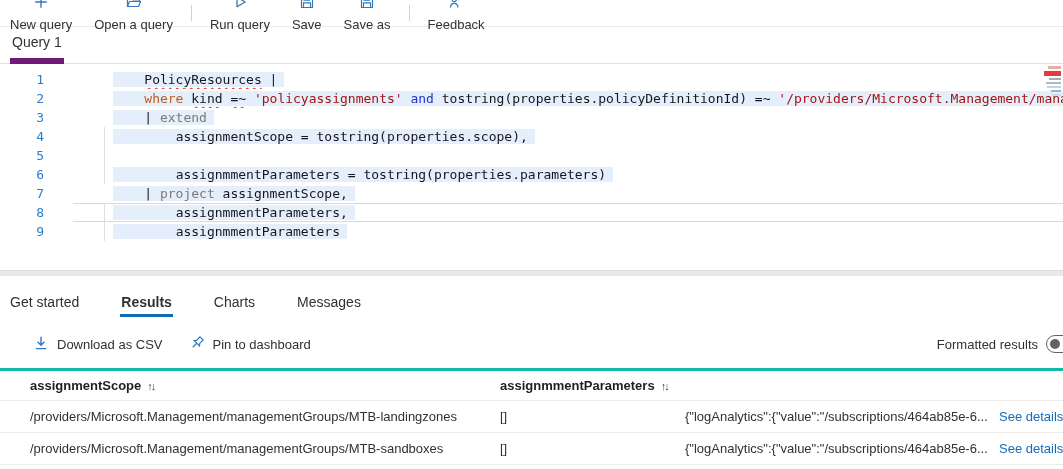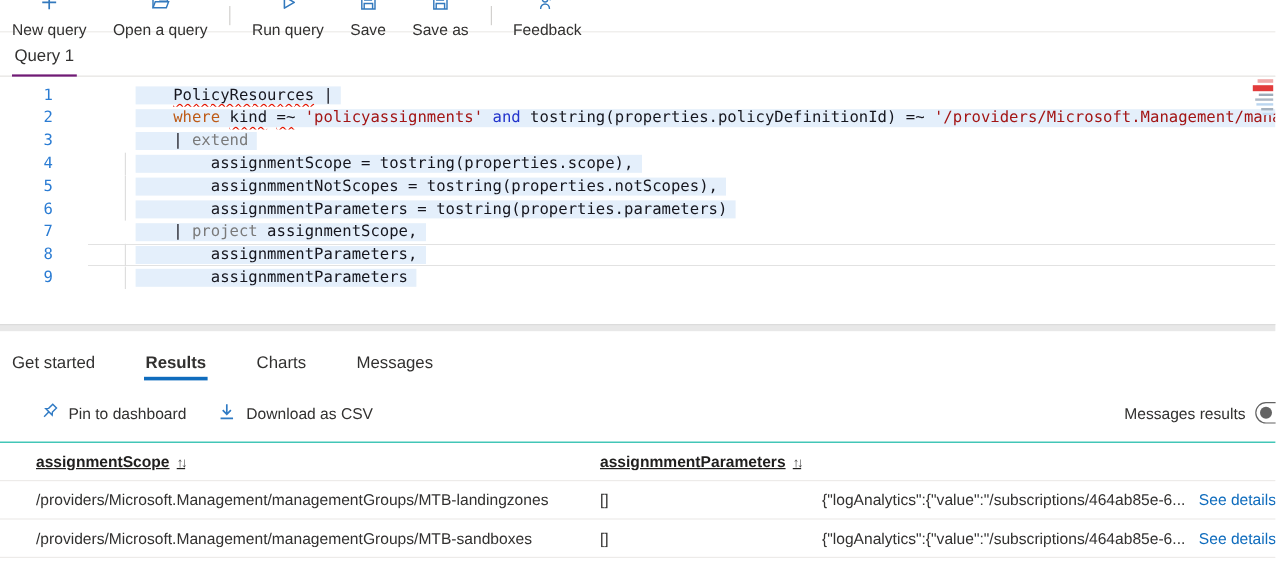--- a/index.html
+++ b/index.html
@@ -12,21 +12,21 @@
 
   
   .cmdbar { height:27px; display:flex; align-items:center; padding-left:10px;
             border-bottom:1px solid #EDEBE9; font-size:13px; white-space:nowrap; }
   .cmd { display:flex; align-items:center; gap:7px; margin-right:22px; cursor:pointer; color:#323130;flex-direction:column; }
   .cmd svg { display:block; }
   .vdiv { width:1px; height:16px; background:#D2D0CE; margin:0 18px 0 -4px; flex:none; }
 
   
   .querytabs { height:37px; border-bottom:1px solid #E1DFDD; display:flex; align-items:flex-end; padding-left:10px; }
-  .qtab { font-size:14px; padding:0 2px 8px 2px; border-bottom:2px solid #701a75; margin-bottom:-1px;
+  .qtab { font-size:14px; padding:0 2px 8px 2px; border-bottom:6px solid #701a75; margin-bottom:-1px;
           color:#323130; cursor:pointer; }
 
   
   .editor { position:relative; height:206px; overflow:hidden; background:#fff;
             font-family:"DejaVu Sans Mono","Liberation Mono",monospace; font-size:13px; line-height:19px;
             padding-top:6px; }
   .code-line { display:flex; height:19px; }
   .ln { width:73px; padding-right:29px; text-align:right; color:#2B7CD3; flex:none; user-select:none; }
   .content { flex:1; position:relative; white-space:pre; overflow:hidden; }
   .sel { background:#E4EFFB; padding-right:7px;margin-left:40px; }
@@ -62,21 +62,21 @@
   
   .resultsbar { height:48px; display:flex; align-items:center; padding-left:33px; font-size:13px; white-space:nowrap; }
   .rbtn { display:flex; align-items:center; gap:8px; margin-right:26px; cursor:pointer; color:#323130; }
   .formatted { margin-left:auto; display:flex; align-items:center; gap:8px; margin-right:-21px; }
   .toggle { width:38px; height:18px; border:1px solid #636363; border-radius:10px; position:relative; flex:none; background:#fff; }
   .toggle::after { content:''; position:absolute; left:3px; top:3px; width:10px; height:10px; border-radius:50%; background:#636363; }
 
   
   .rtable { font-size:13px; }
   .thead { display:flex; height:33px; align-items:center; font-weight:700; color:#201F1E;
-           border-top:1px solid #14b8a6; border-bottom:1px solid #EDEBE9;text-decoration:underline; }
+           border-top:3px solid #14b8a6; border-bottom:1px solid #EDEBE9; }
   .trow { display:flex; height:32px; align-items:center; border-bottom:1px solid #EDEBE9; color:#323130; }
   .c1 { width:500px; padding-left:30px; flex:none; white-space:nowrap; overflow:hidden; }
   .c2 { width:185px; flex:none; white-space:nowrap; overflow:hidden; }
   .c3 { flex:1; min-width:0; white-space:nowrap; overflow:hidden; }
   .cdetails { width:64px; flex:none; color:#0F6CBD; cursor:pointer; white-space:nowrap; }
   .sort { font-size:11px; letter-spacing:-2px; color:#424242; margin-left:6px; font-weight:400; }
 </style>
 </head>
 <body>
 
@@ -160,21 +160,21 @@
         <div class="code-line">
           <span class="ln">3</span>
           <span class="content"><span class="sel">    <span class="tok-plain">| </span><span class="tok-operator-gray">extend</span></span></span>
         </div>
         <div class="code-line">
           <span class="ln">4</span>
           <span class="content"><span class="indent-guide"></span><span class="sel">        <span class="tok-plain">assignmentScope = tostring(properties.scope),</span></span></span>
         </div>
         <div class="code-line">
           <span class="ln">5</span>
-          <span class="content"><span class="indent-guide"></span><span class="sel">        <span class="tok-plain">assignmmentNotScopes = tostring(properties.notScopes),</span></span></span>
+          <span class="content"><span class="indent-guide"></span></span>
         </div>
         <div class="code-line">
           <span class="ln">6</span>
           <span class="content"><span class="indent-guide"></span><span class="sel">        <span class="tok-plain">assignmmentParameters = tostring(properties.parameters)</span></span></span>
         </div>
         <div class="code-line">
           <span class="ln">7</span>
           <span class="content"><span class="sel">    <span class="tok-plain">| </span><span class="tok-operator-gray">project</span><span class="tok-plain"> assignmentScope,</span></span></span>
         </div>
         <div class="code-line current">
@@ -202,39 +202,39 @@
   <div class="paneltabs">
     <div class="ptab">Get started</div>
     <div class="ptab active">Results</div>
     <div class="ptab">Charts</div>
     <div class="ptab">Messages</div>
   </div>
 
   <div class="resultsbar">
     <div class="rbtn">
       <span>
+        <svg width="16" height="16" viewBox="0 0 16 16" fill="none" stroke="#2F7AC4" stroke-width="1.4">
+            <path d="M8 1.8v8.2M4.6 6.8 8 10.2l3.4-3.4M2.8 13.6h10.4"></path>
+          </svg>
+      </span>
+      <span>Download as CSV</span>
+    </div>
+    <div class="rbtn">
+      <span>
         <svg width="16" height="16" viewBox="0 0 16 16" fill="none" stroke="#2F7AC4" stroke-width="1.2">
             <g transform="rotate(45 8 8)">
               <path d="M5.8 1.6h4.4v4.8l1.6 1.9H4.2l1.6-1.9z"></path>
               <path d="M8 8.3V14"></path>
             </g>
           </svg>
       </span>
       <span>Pin to dashboard</span>
     </div>
-    <div class="rbtn">
-      <span>
-        <svg width="16" height="16" viewBox="0 0 16 16" fill="none" stroke="#2F7AC4" stroke-width="1.4">
-            <path d="M8 1.8v8.2M4.6 6.8 8 10.2l3.4-3.4M2.8 13.6h10.4"></path>
-          </svg>
-      </span>
-      <span>Download as CSV</span>
-    </div>
     <div class="formatted">
-      <span>Messages results</span>
+      <span>Formatted results</span>
       <span class="toggle"></span>
     </div>
   </div>
 
   <div class="rtable">
     <div class="thead">
       <div class="c1">
         <span>assignmentScope</span><span class="sort">↑↓</span>
       </div>
       <div class="c3">

